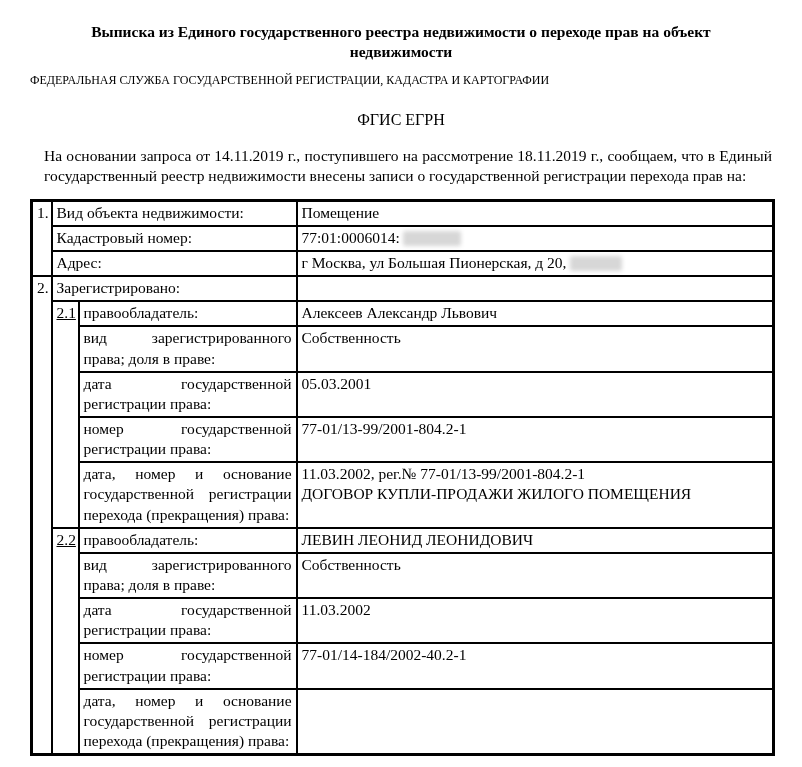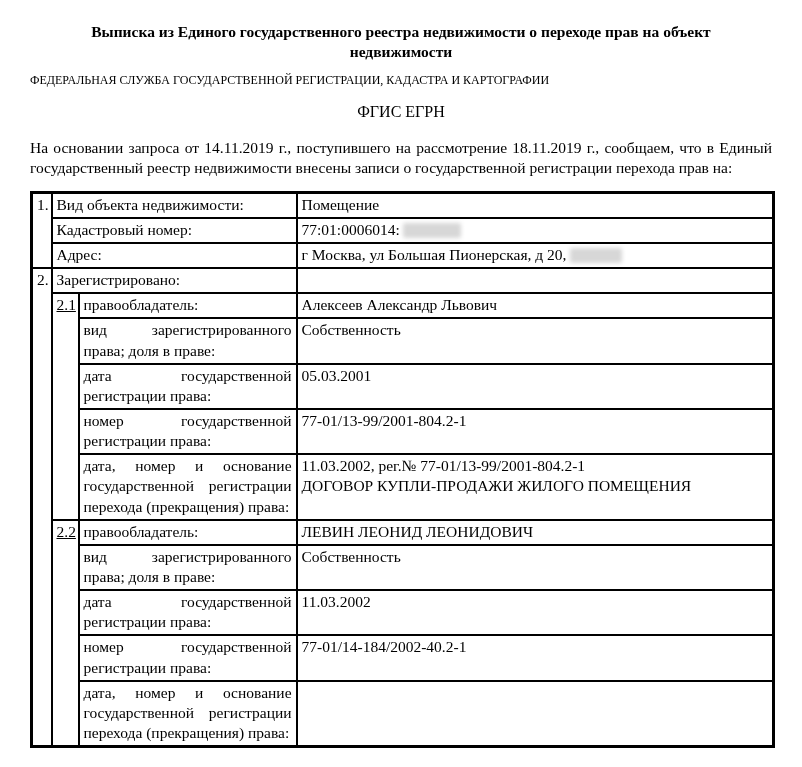--- a/index.html
+++ b/index.html
@@ -13,34 +13,34 @@
 
   .doc-title {
     font-weight: bold; text-align: center;
     font-size: 15.5px; line-height: 1.26;
     max-width: 655px; margin: 12px auto;
   }
   .agency {
     font-size: 12px; margin-top: 8px;
     white-space: nowrap;
   }
-  .system { text-align: center; font-size: 16px; margin-top: 15px; }
+  .system { text-align: center; font-size: 16px; margin-top: 23px; }
 
   .meta-row {
     display: flex; align-items: flex-end;
     margin-top: 15px; font-size: 15.5px;
   }
   .u-line { border-bottom: 2px solid #000; text-align: center; display: inline-block; padding-bottom: 1px; }
   .date-line { width: 120px; margin-left: 3px; }
   .meta-spacer { flex: 1; }
   .num-line { width: 255px; margin-left: 4px; }
 
   .intro {
     font-size: 15.5px; line-height: 1.28;
-    text-align: justify; margin: 17px 0 0 0;
+    text-align: justify; margin: 17px 0 0 14px;
   }
 
   table.reg {
     border-collapse: collapse; table-layout: fixed;
     width: 742px; margin-top: 13px;
     border: 3px solid #000;
   }
   table.reg td {
     border: 2px solid #000;
     vertical-align: top;

